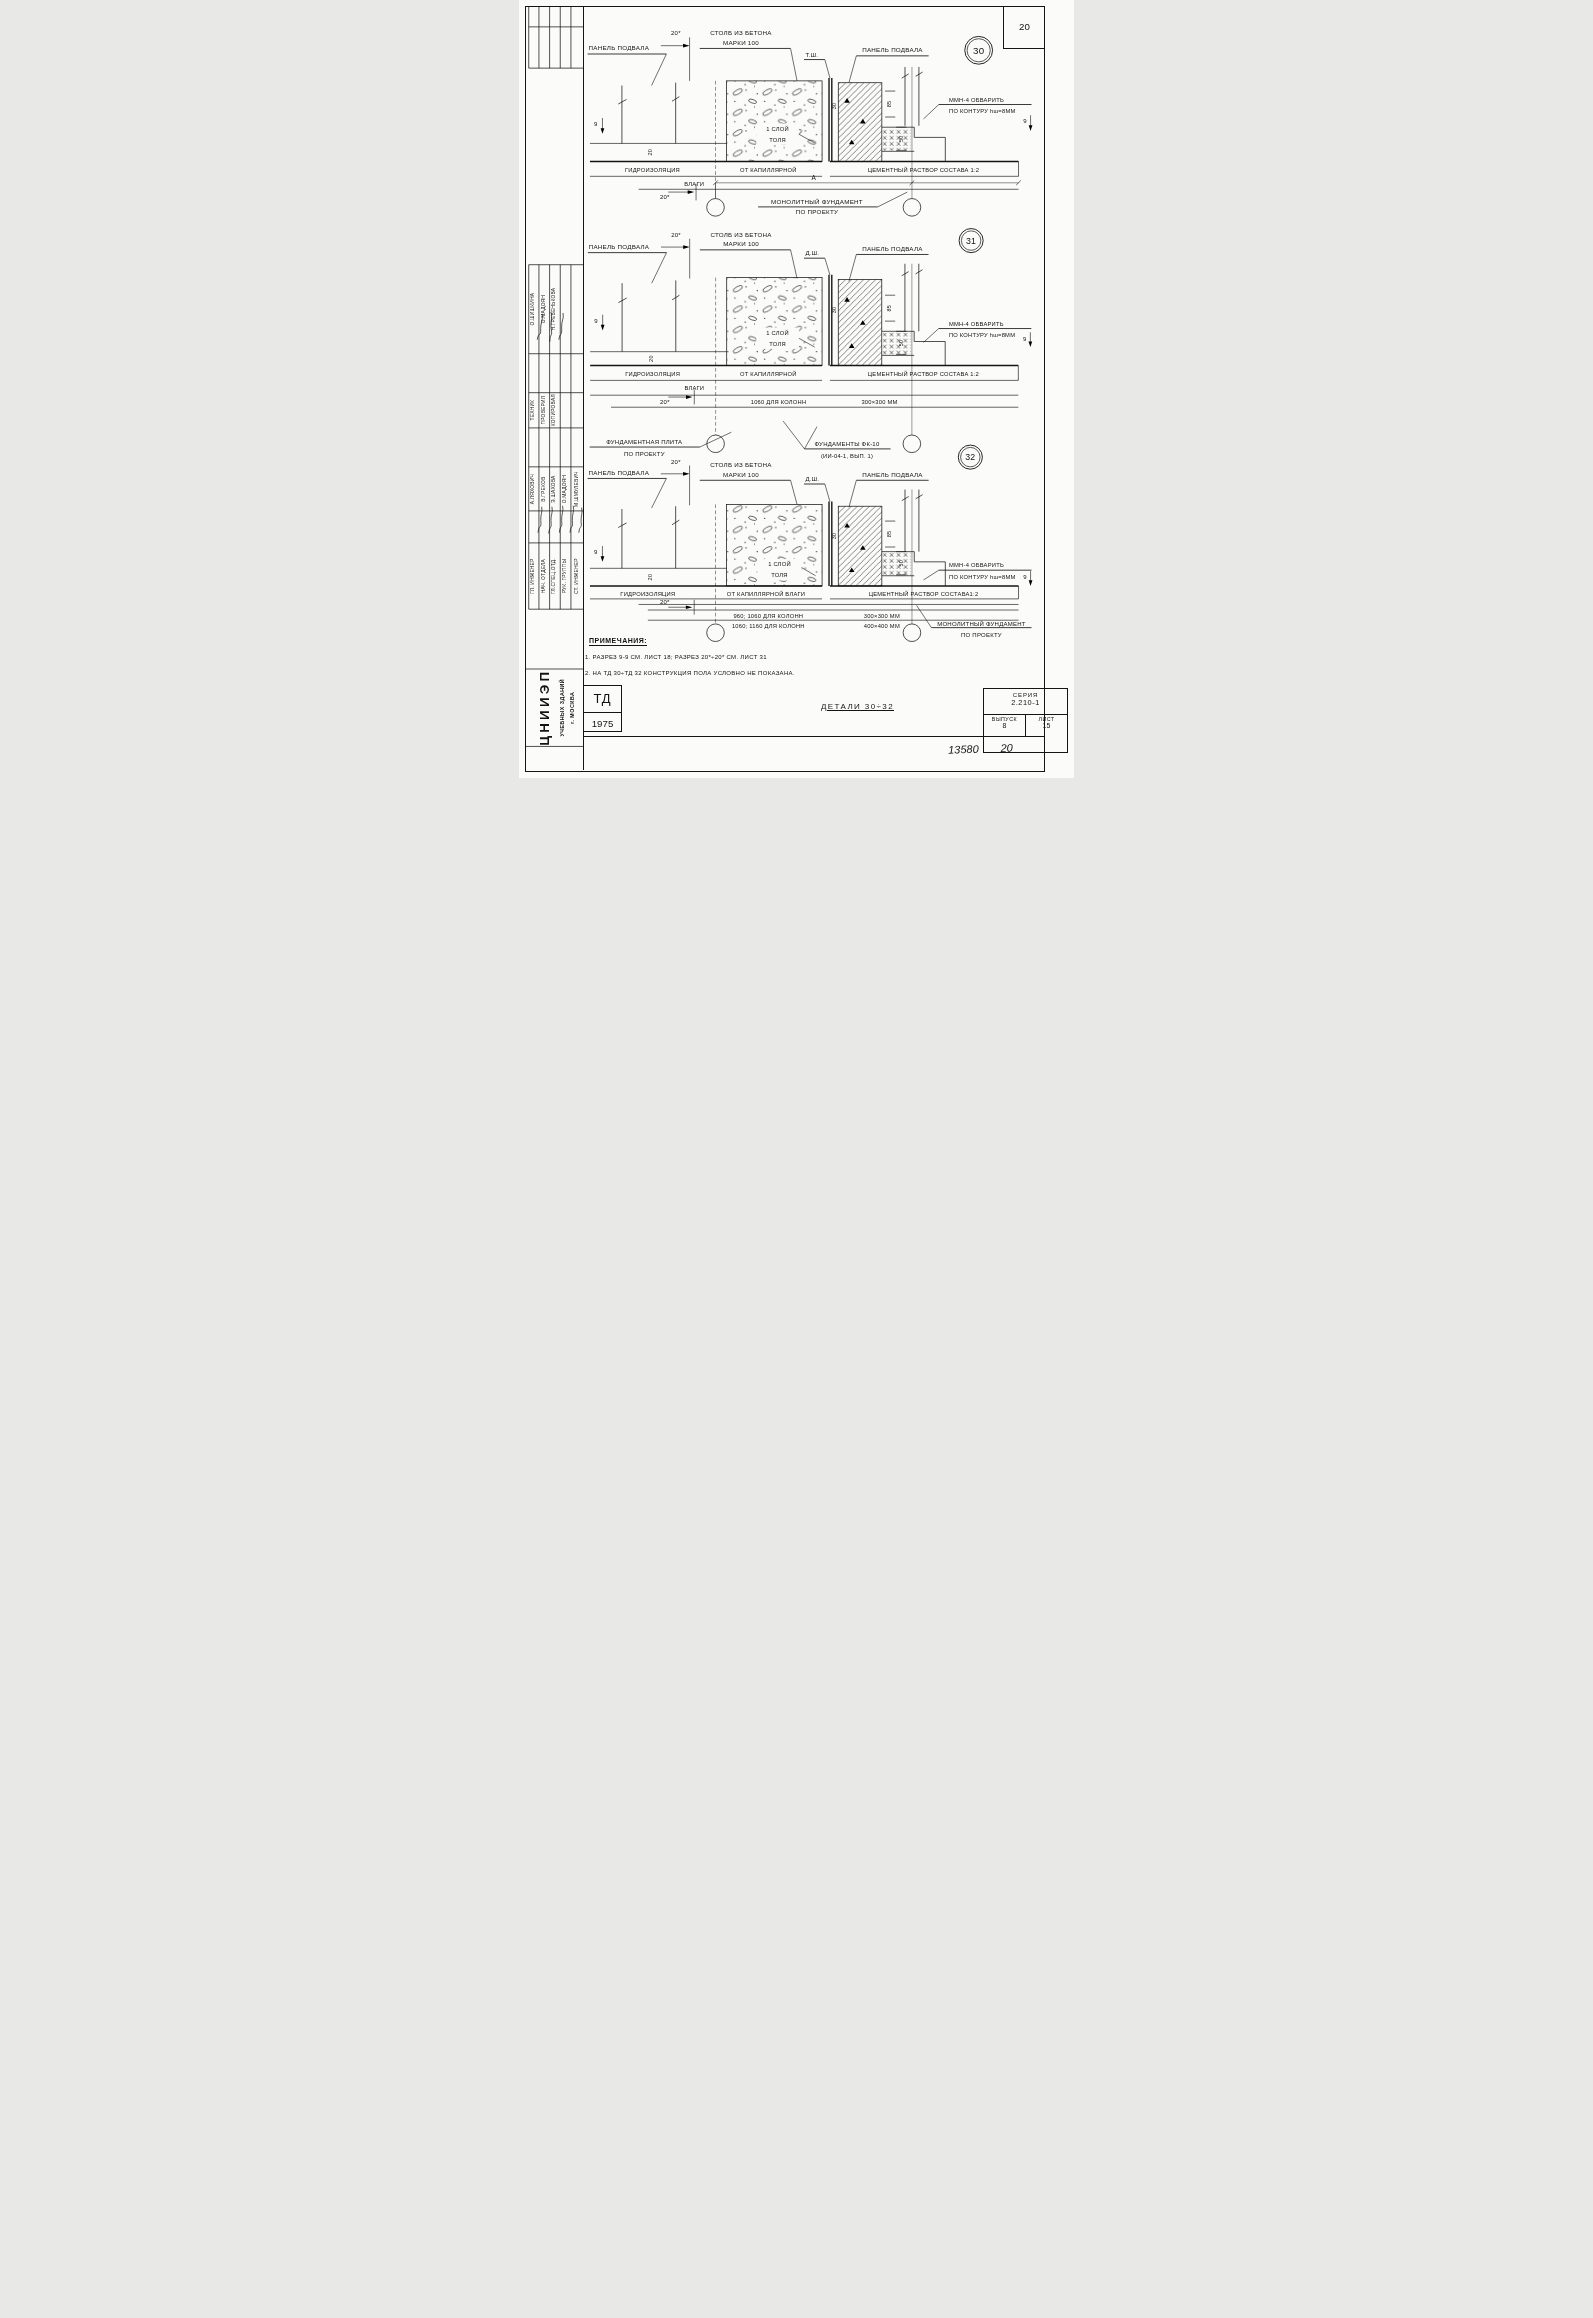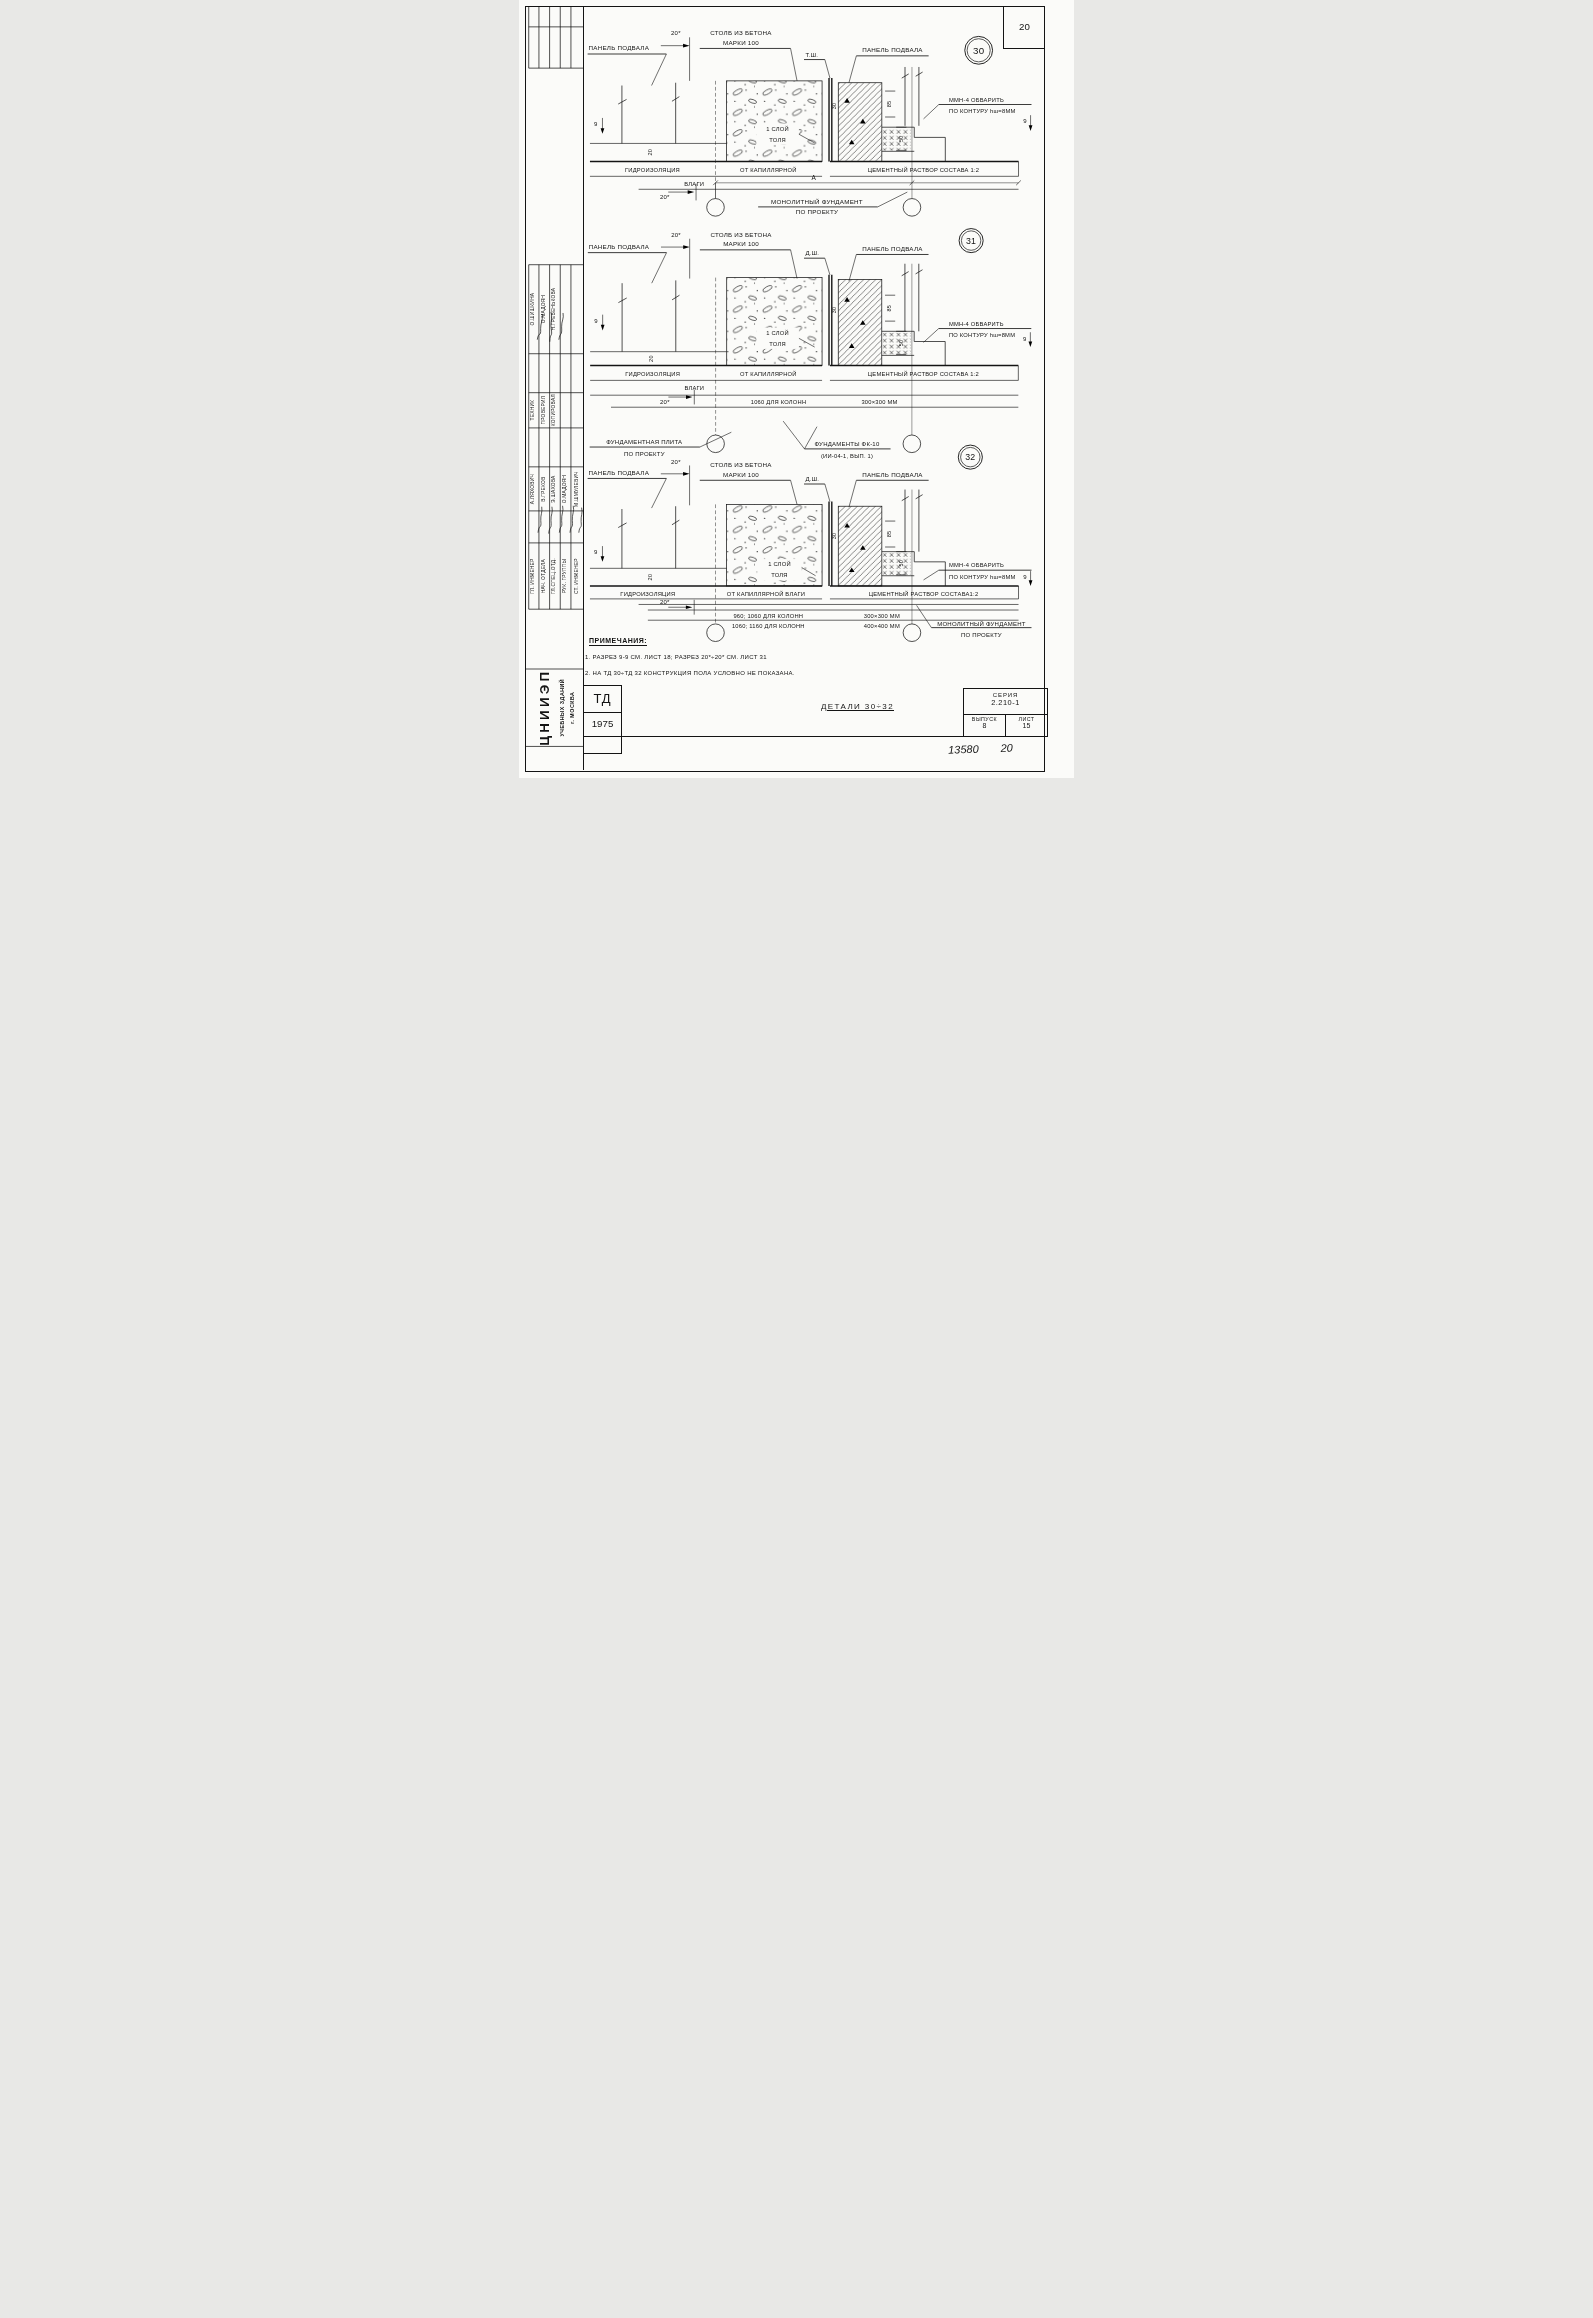--- a/index.html
+++ b/index.html
@@ -10,23 +10,23 @@
   .vline{background:#141414;width:1.2px;}
   .hline{background:#141414;height:1.2px;}
   .pagebox{left:484px;top:7px;width:41px;height:41px;border-left:1.2px solid #141414;
            border-bottom:1.2px solid #141414;text-align:center;line-height:40px;font-size:9.7px;}
   .rot{transform:rotate(-90deg);transform-origin:center;text-align:center;white-space:nowrap;}
   .stafflbl{width:79px;height:8.3px;line-height:8.3px;font-size:4.9px;letter-spacing:0.2px;}
   .org1{width:102px;height:18.5px;line-height:18.5px;font-size:13.4px;font-weight:bold;letter-spacing:3.2px;}
   .org2{width:88px;height:7.4px;line-height:7.4px;font-size:5.3px;font-weight:bold;letter-spacing:0.5px;}
   .tdbox{left:64px;top:685px;width:39px;height:28px;border:1.2px solid #141414;box-sizing:border-box;
          text-align:center;line-height:25.5px;font-size:13px;letter-spacing:0.9px;}
-  .yrbox{left:64px;top:712px;width:39px;height:42px;border:1.2px solid #141414;box-sizing:border-box;
+  .yrbox{left:64px;top:712px;width:39px;height:20px;border:1.2px solid #141414;box-sizing:border-box;
          text-align:center;line-height:22px;font-size:9.7px;}
-  .series{left:444px;top:688px;width:85px;height:49px;border:1.2px solid #141414;box-sizing:border-box;}
+  .series{left:464px;top:688px;width:85px;height:65px;border:1.2px solid #141414;box-sizing:border-box;}
   .series .top{height:25.5px;border-bottom:1.2px solid #141414;box-sizing:border-box;text-align:center;}
   .series .top .l1{font-size:6px;letter-spacing:0.9px;padding-top:2.8px;}
   .series .top .l2{font-size:7.4px;letter-spacing:0.5px;}
   .series .bot{display:flex;height:22px;}
   .series .cell{flex:1;text-align:center;box-sizing:border-box;}
   .series .cell.first{border-right:1.2px solid #141414;}
   .series .cell .cl{font-size:5.3px;letter-spacing:0.5px;padding-top:1.4px;}
   .series .cell .cv{font-size:7px;}
   .dtitle{left:199px;top:702px;width:176px;text-align:right;font-size:8px;letter-spacing:1.4px;text-decoration:underline;}
   .noteh{left:70px;top:637px;font-size:7px;font-weight:bold;letter-spacing:0.5px;

